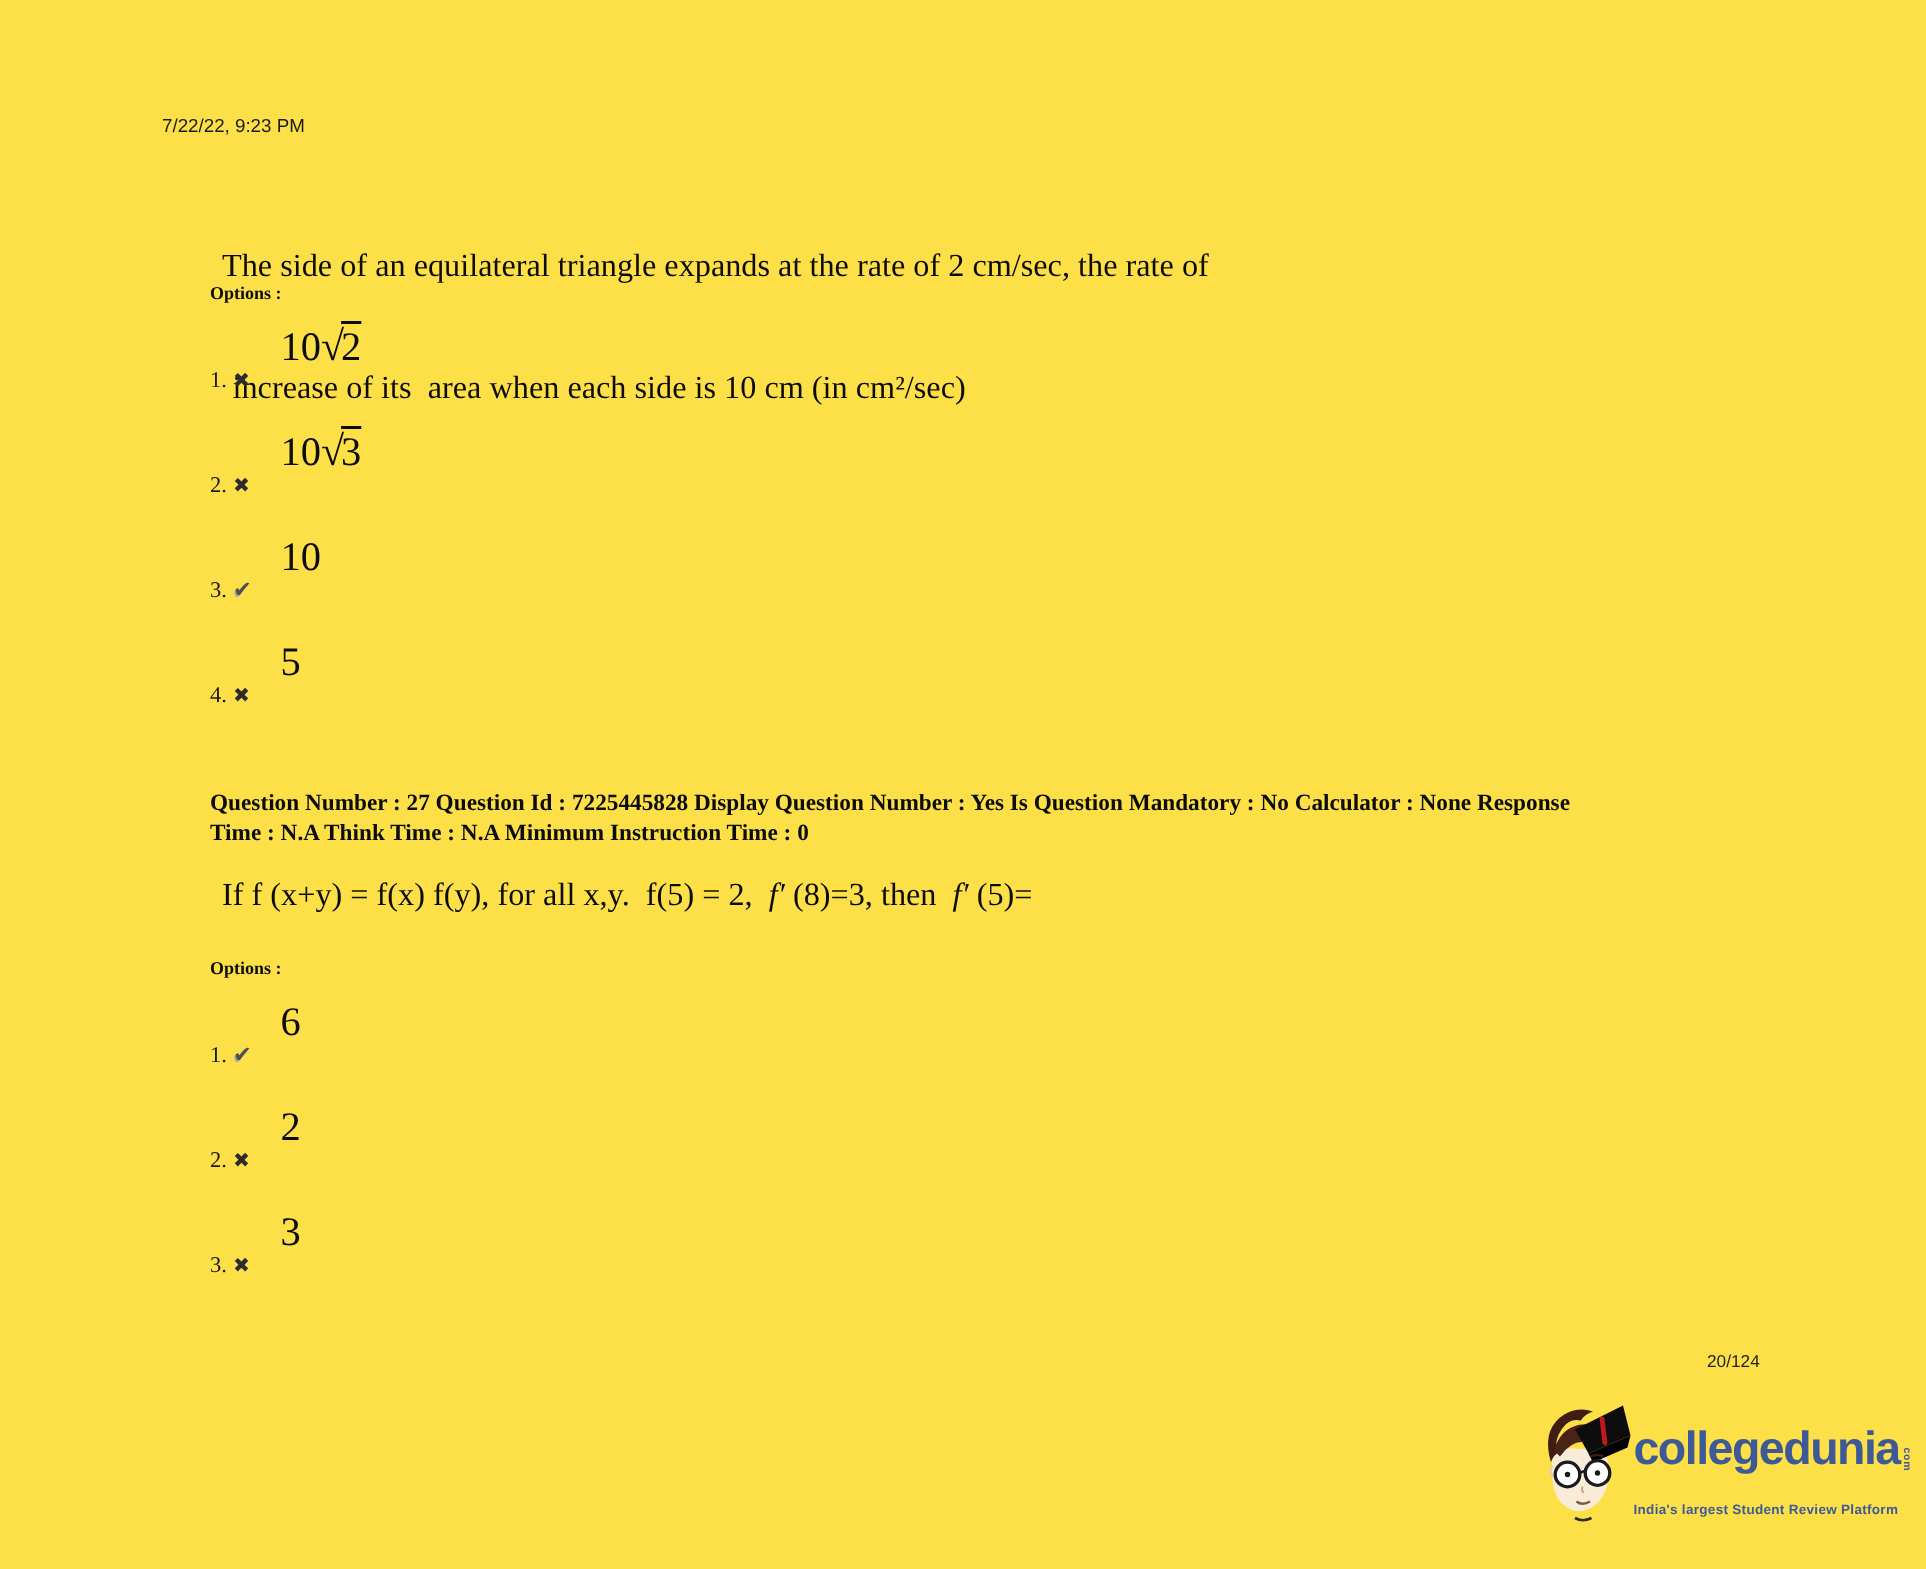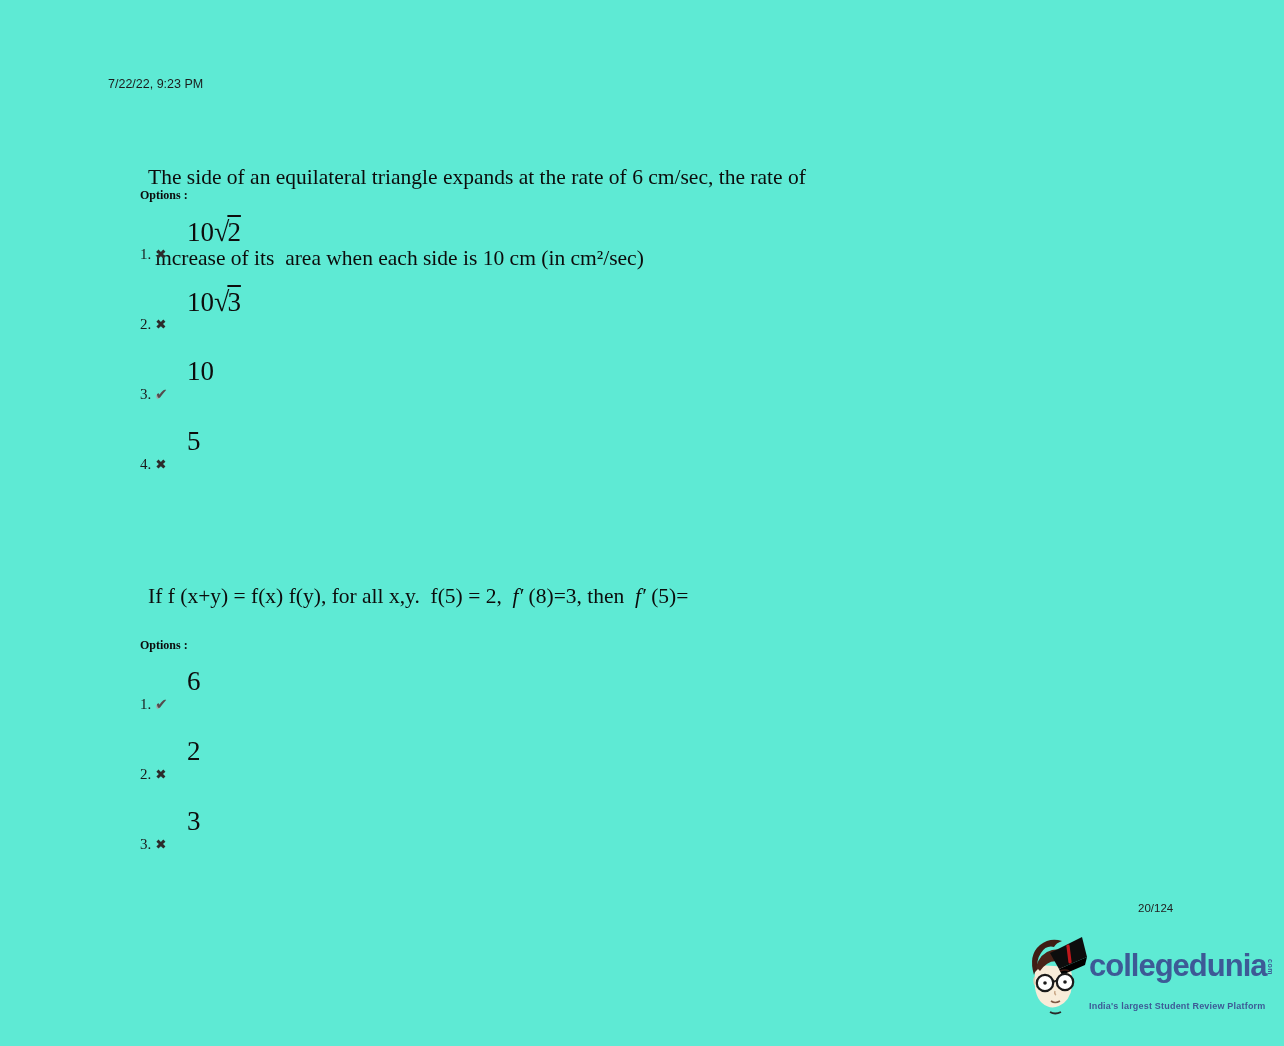--- a/index.html
+++ b/index.html
@@ -1,21 +1,21 @@
 <!DOCTYPE html>
 <html><head>
 <meta charset="utf-8">
 <style>
   * { margin: 0; padding: 0; box-sizing: border-box; }
   html, body { background: #ffffff; }
   .page {
     position: relative;
     width: 1284px;
     height: 1046px;
-    background: #5eead4;
+    background: #fde047;
     overflow: hidden;
     font-family: "Liberation Serif", "DejaVu Serif", serif;
     color: #111111;
   }
 
   .timestamp {
     position: absolute;
     left: 108px; top: 77px;
     font-family: "Liberation Sans", "DejaVu Sans", sans-serif;
     font-size: 12.5px;
@@ -85,21 +85,21 @@
   }
 
   .logo {
     position: absolute;
     left: 1026px; top: 933px;
     display: flex;
     align-items: flex-start;
   }
   .mascot { width: 62px; height: 84px; flex: 0 0 auto; }
   .logo-text-block { margin-left: 1px; padding-top: 17px; }
-  .brand-row { display: flex; align-items: flex-start; }
+  .brand-row { display: flex; align-items: flex-end; }
   .brand {
     font-family: "Liberation Sans", "DejaVu Sans", sans-serif;
     font-weight: bold;
     font-size: 31px;
     letter-spacing: -1px;
     line-height: 31px;
     color: #3d5a96;
   }
   .brand-tld {
     font-family: "Liberation Sans", "DejaVu Sans", sans-serif;
@@ -122,21 +122,21 @@
   }
 </style>
 </head>
 <body>
 
 <div class="page">
 
   <div class="timestamp">7/22/22, 9:23 PM</div>
 
   <div class="q-text q1-text">
-    <div class="line1">The side of an equilateral triangle expands at the rate of 6 cm/sec, the rate of</div>
+    <div class="line1">The side of an equilateral triangle expands at the rate of 2 cm/sec, the rate of</div>
     <div class="line2">increase of its  area when each side is 10 cm (in cm²/sec)</div>
   </div>
 
   <div class="options-block q1-options">
     <div class="options-label">Options :</div>
 
     <div class="opt-row">
       <span class="opt-value"><span>10</span><span class="radical"><span class="rad-sign">√</span><span class="radicand">2</span></span></span>
       <span class="opt-numline"><span>1.</span><span class="mark cross">✖</span></span>
     </div>
@@ -150,20 +150,24 @@
       <span class="opt-value"><span>10</span></span>
       <span class="opt-numline"><span>3.</span><span class="mark check">✔</span></span>
     </div>
 
     <div class="opt-row">
       <span class="opt-value"><span>5</span></span>
       <span class="opt-numline"><span>4.</span><span class="mark cross">✖</span></span>
     </div>
   </div>
 
+  <div class="meta">
+    <div>Question Number : 27 Question Id : 7225445828 Display Question Number : Yes Is Question Mandatory : No Calculator : None Response</div>
+    <div>Time : N.A Think Time : N.A Minimum Instruction Time : 0</div>
+  </div>
 
   <div class="q-text q2-text"><span>If f (x+y) = f(x) f(y), for all x,y.  f(5) = 2,  </span><span class="it">f′</span><span> (8)=3, then  </span><span class="it">f′</span><span> (5)=</span></div>
 
   <div class="options-block q2-options">
     <div class="options-label">Options :</div>
 
     <div class="opt-row">
       <span class="opt-value"><span>6</span></span>
       <span class="opt-numline"><span>1.</span><span class="mark check">✔</span></span>
     </div>

